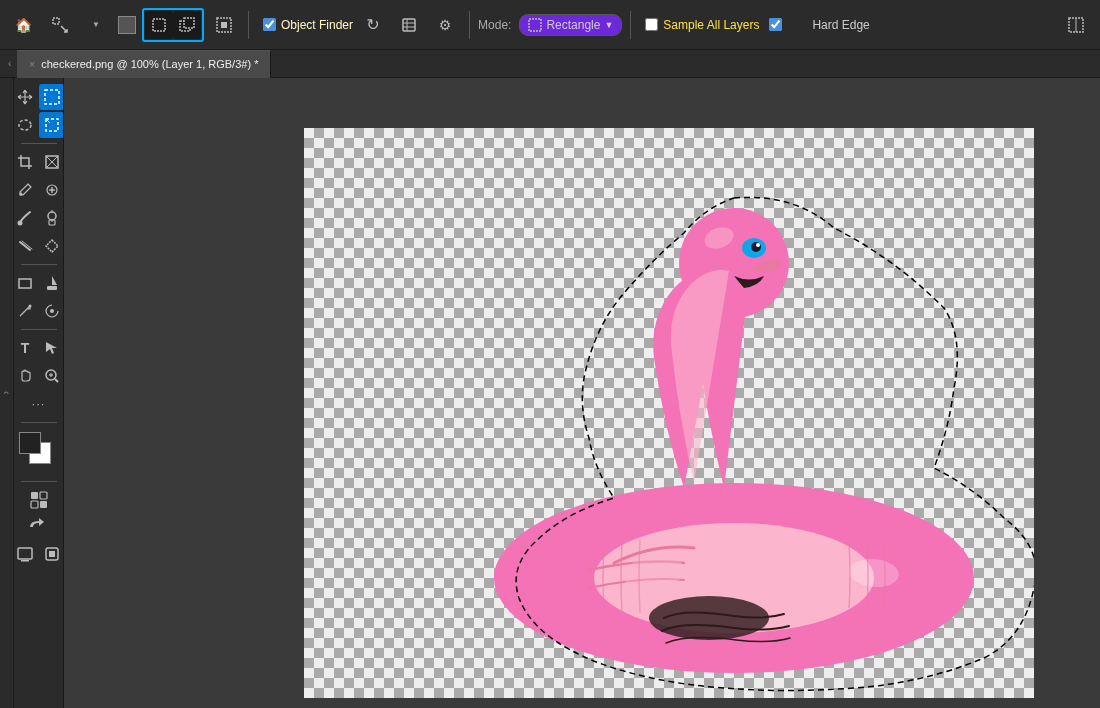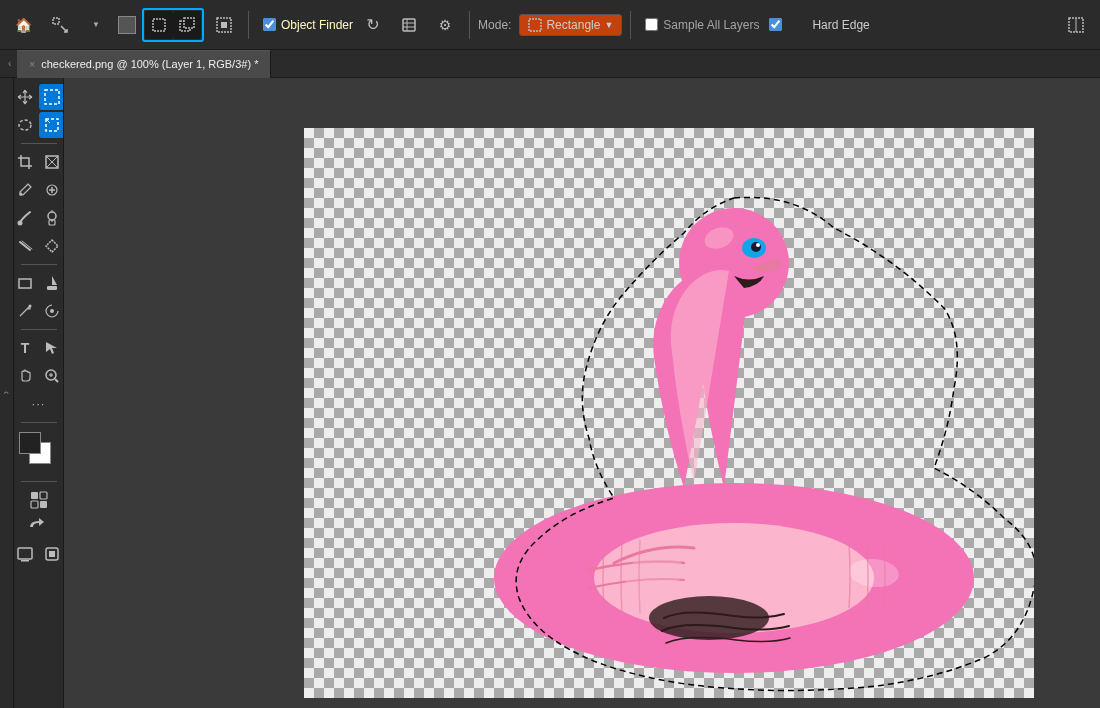--- a/index.html
+++ b/index.html
@@ -26,21 +26,21 @@
 
     .toolbar-separator { width: 1px; height: 28px; background: #555; margin: 0 4px; }
 
     .toolbar-checkbox-group {
       display: flex; align-items: center; gap: 5px; margin-left: 6px;
     }
     .toolbar-checkbox-group input[type=checkbox] { accent-color: #4a90d9; }
 
     .mode-dropdown {
       display: flex; align-items: center; gap: 4px;
-      background: #c2410c; border: 1px solid #555; border-radius: 3px;
+      background: #6d28d9; border: 1px solid #555; border-radius: 9px;
       padding: 3px 8px; cursor: pointer; color: #ccc; font-size: 12px;
     }
 
     
     #tabbar {
       height: 28px; background: #2b2b2b; display: flex; align-items: center;
       padding: 0 8px; border-bottom: 1px solid #1a1a1a; gap: 0;
     }
     .tab-item {
       display: flex; align-items: center; gap: 6px;
@@ -194,21 +194,21 @@
       <rect x="1" y="1" width="12" height="12" fill="none" stroke="#bbb" stroke-width="1.5" stroke-dasharray="2,1"></rect>
     </svg>
     <span style="font-size:12px;">Rectangle</span>
     <span style="font-size:9px;">▼</span>
   </div>
 
   <div class="toolbar-separator"></div>
 
   <div class="toolbar-checkbox-group">
     <input type="checkbox" id="samplelayers" style="">
-    <label for="samplelayers" style="color:#a3a3a3;cursor:pointer;">Sample All Layers</label>
+    <label for="samplelayers" style="color:#fde047;cursor:pointer;">Sample All Layers</label>
   </div>
 
   <div class="toolbar-checkbox-group">
     <input type="checkbox" id="hardedge" checked="" style="">
     <label for="hardedge" style="color:#ccc;cursor:pointer;margin-left:25px;">Hard Edge</label>
   </div>
 
   <div style="flex:1;"></div>
 
   <div class="toolbar-btn">

